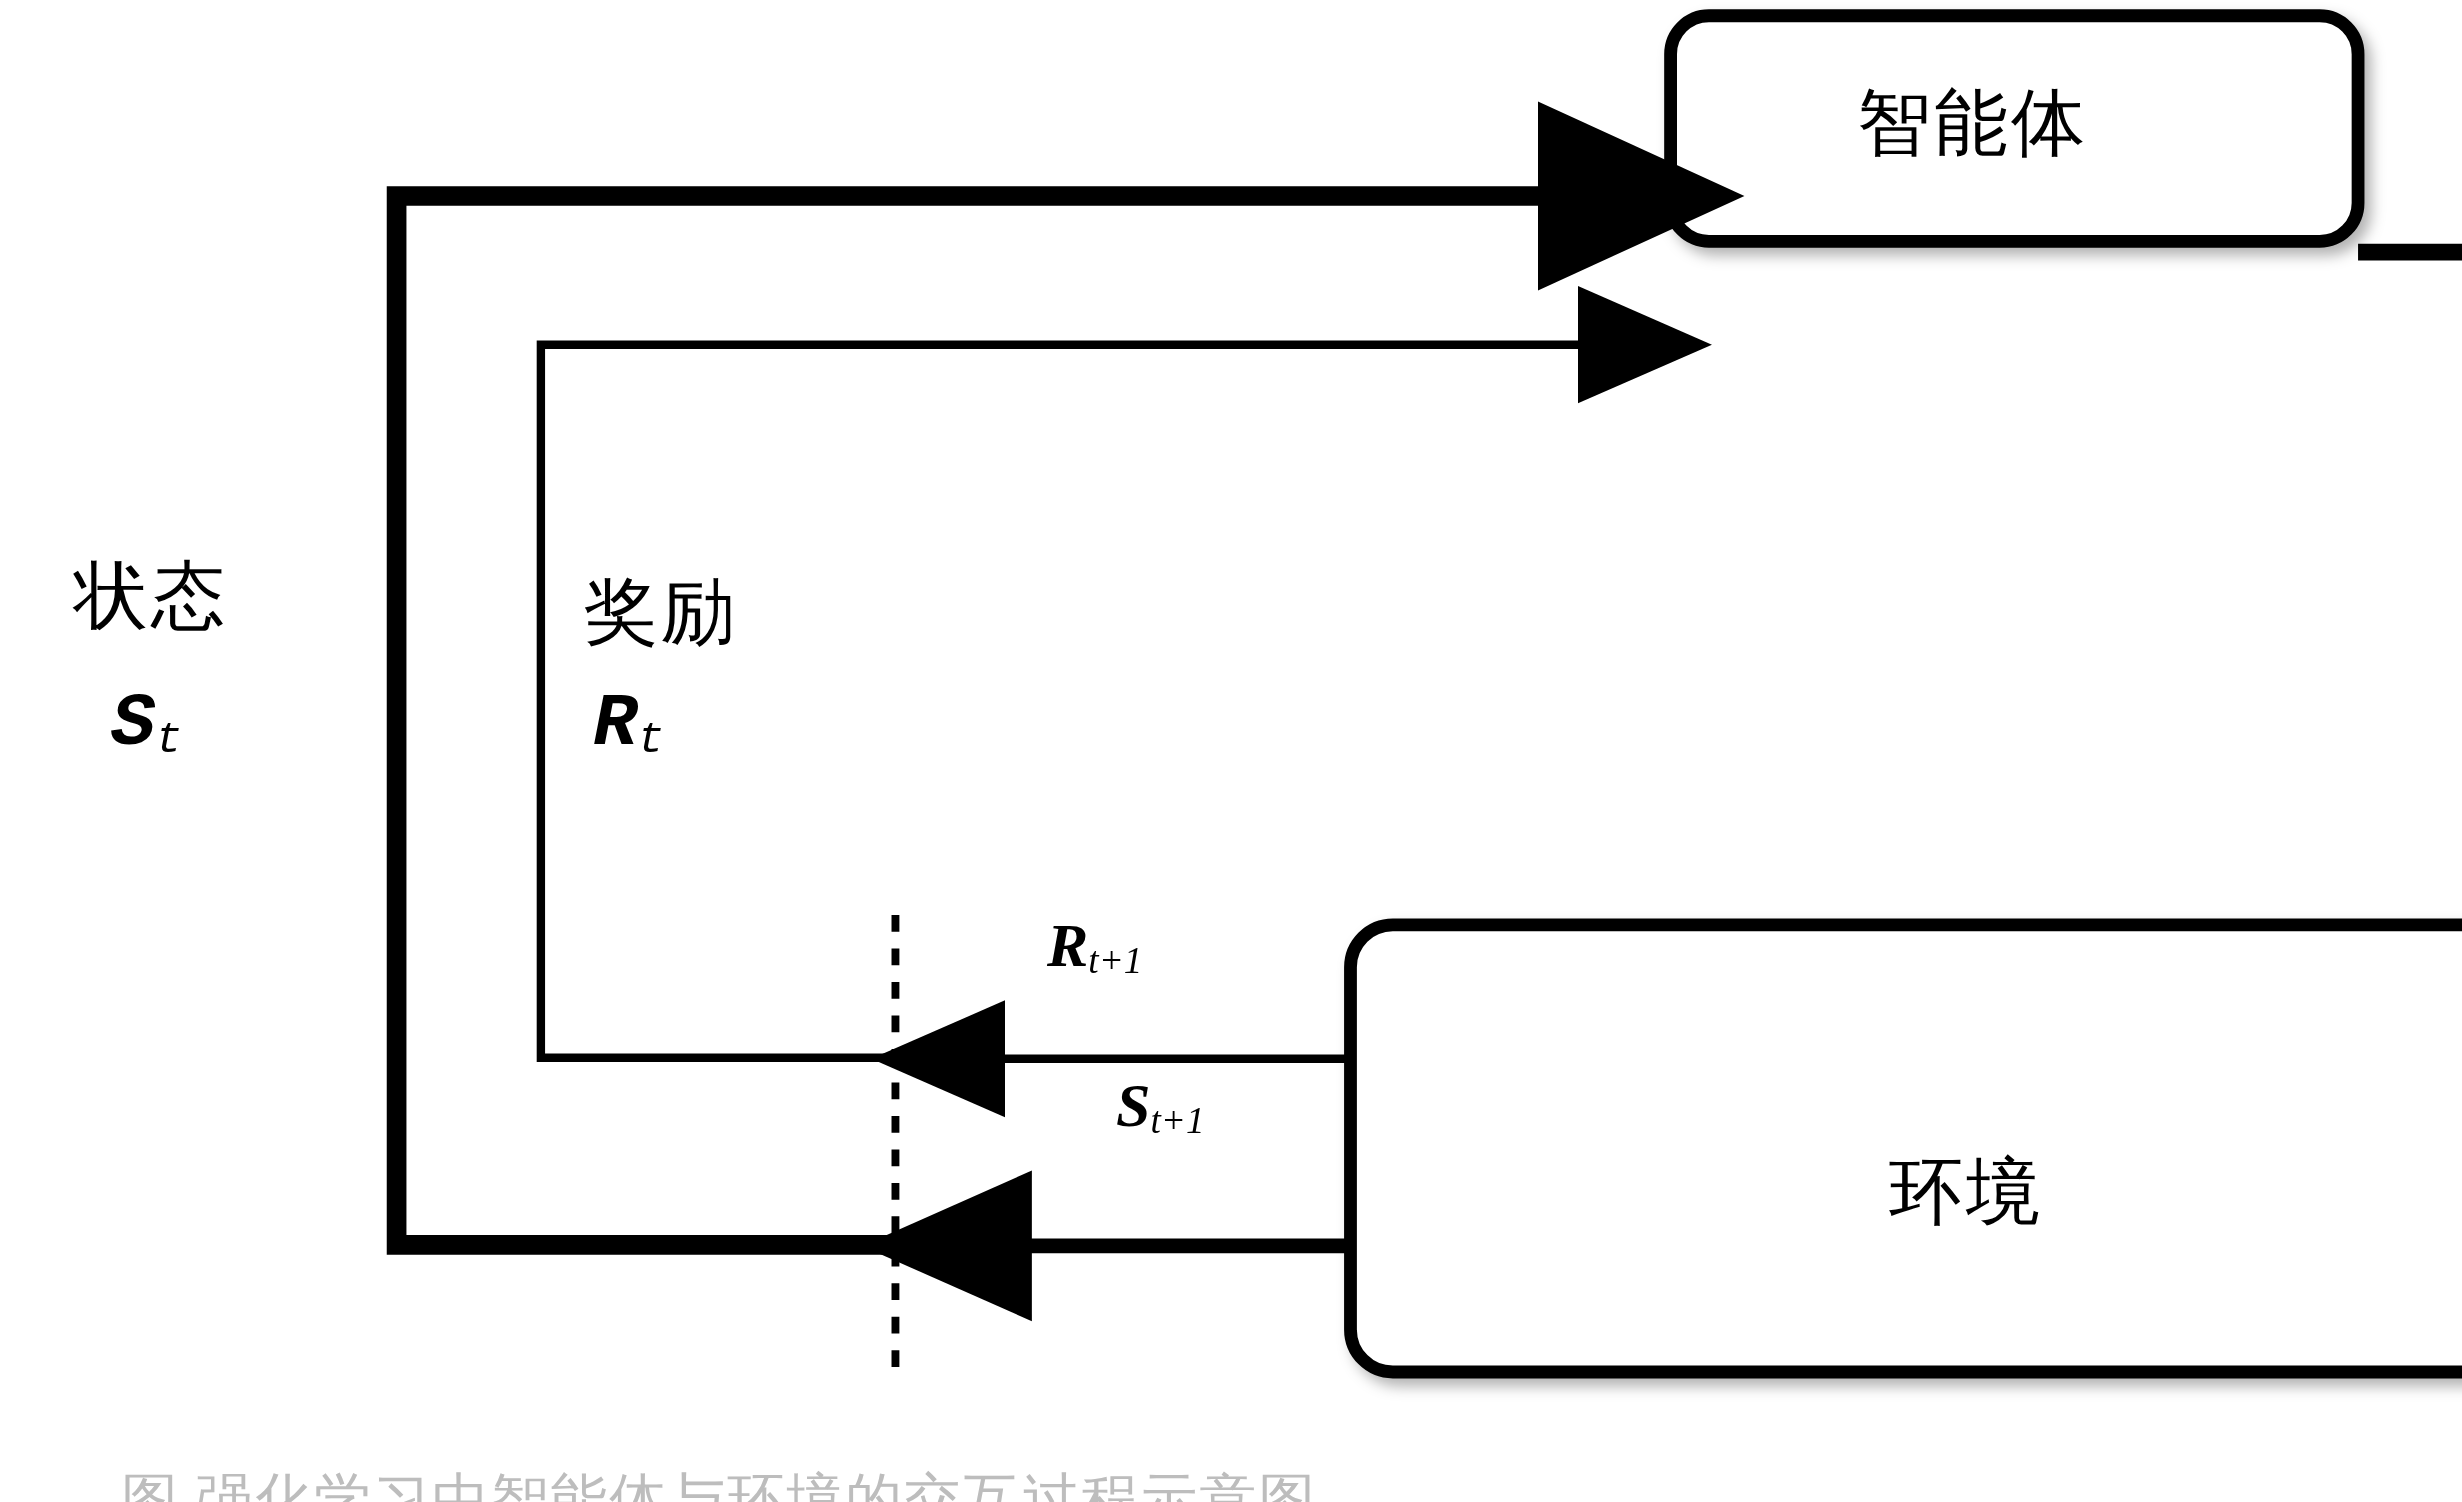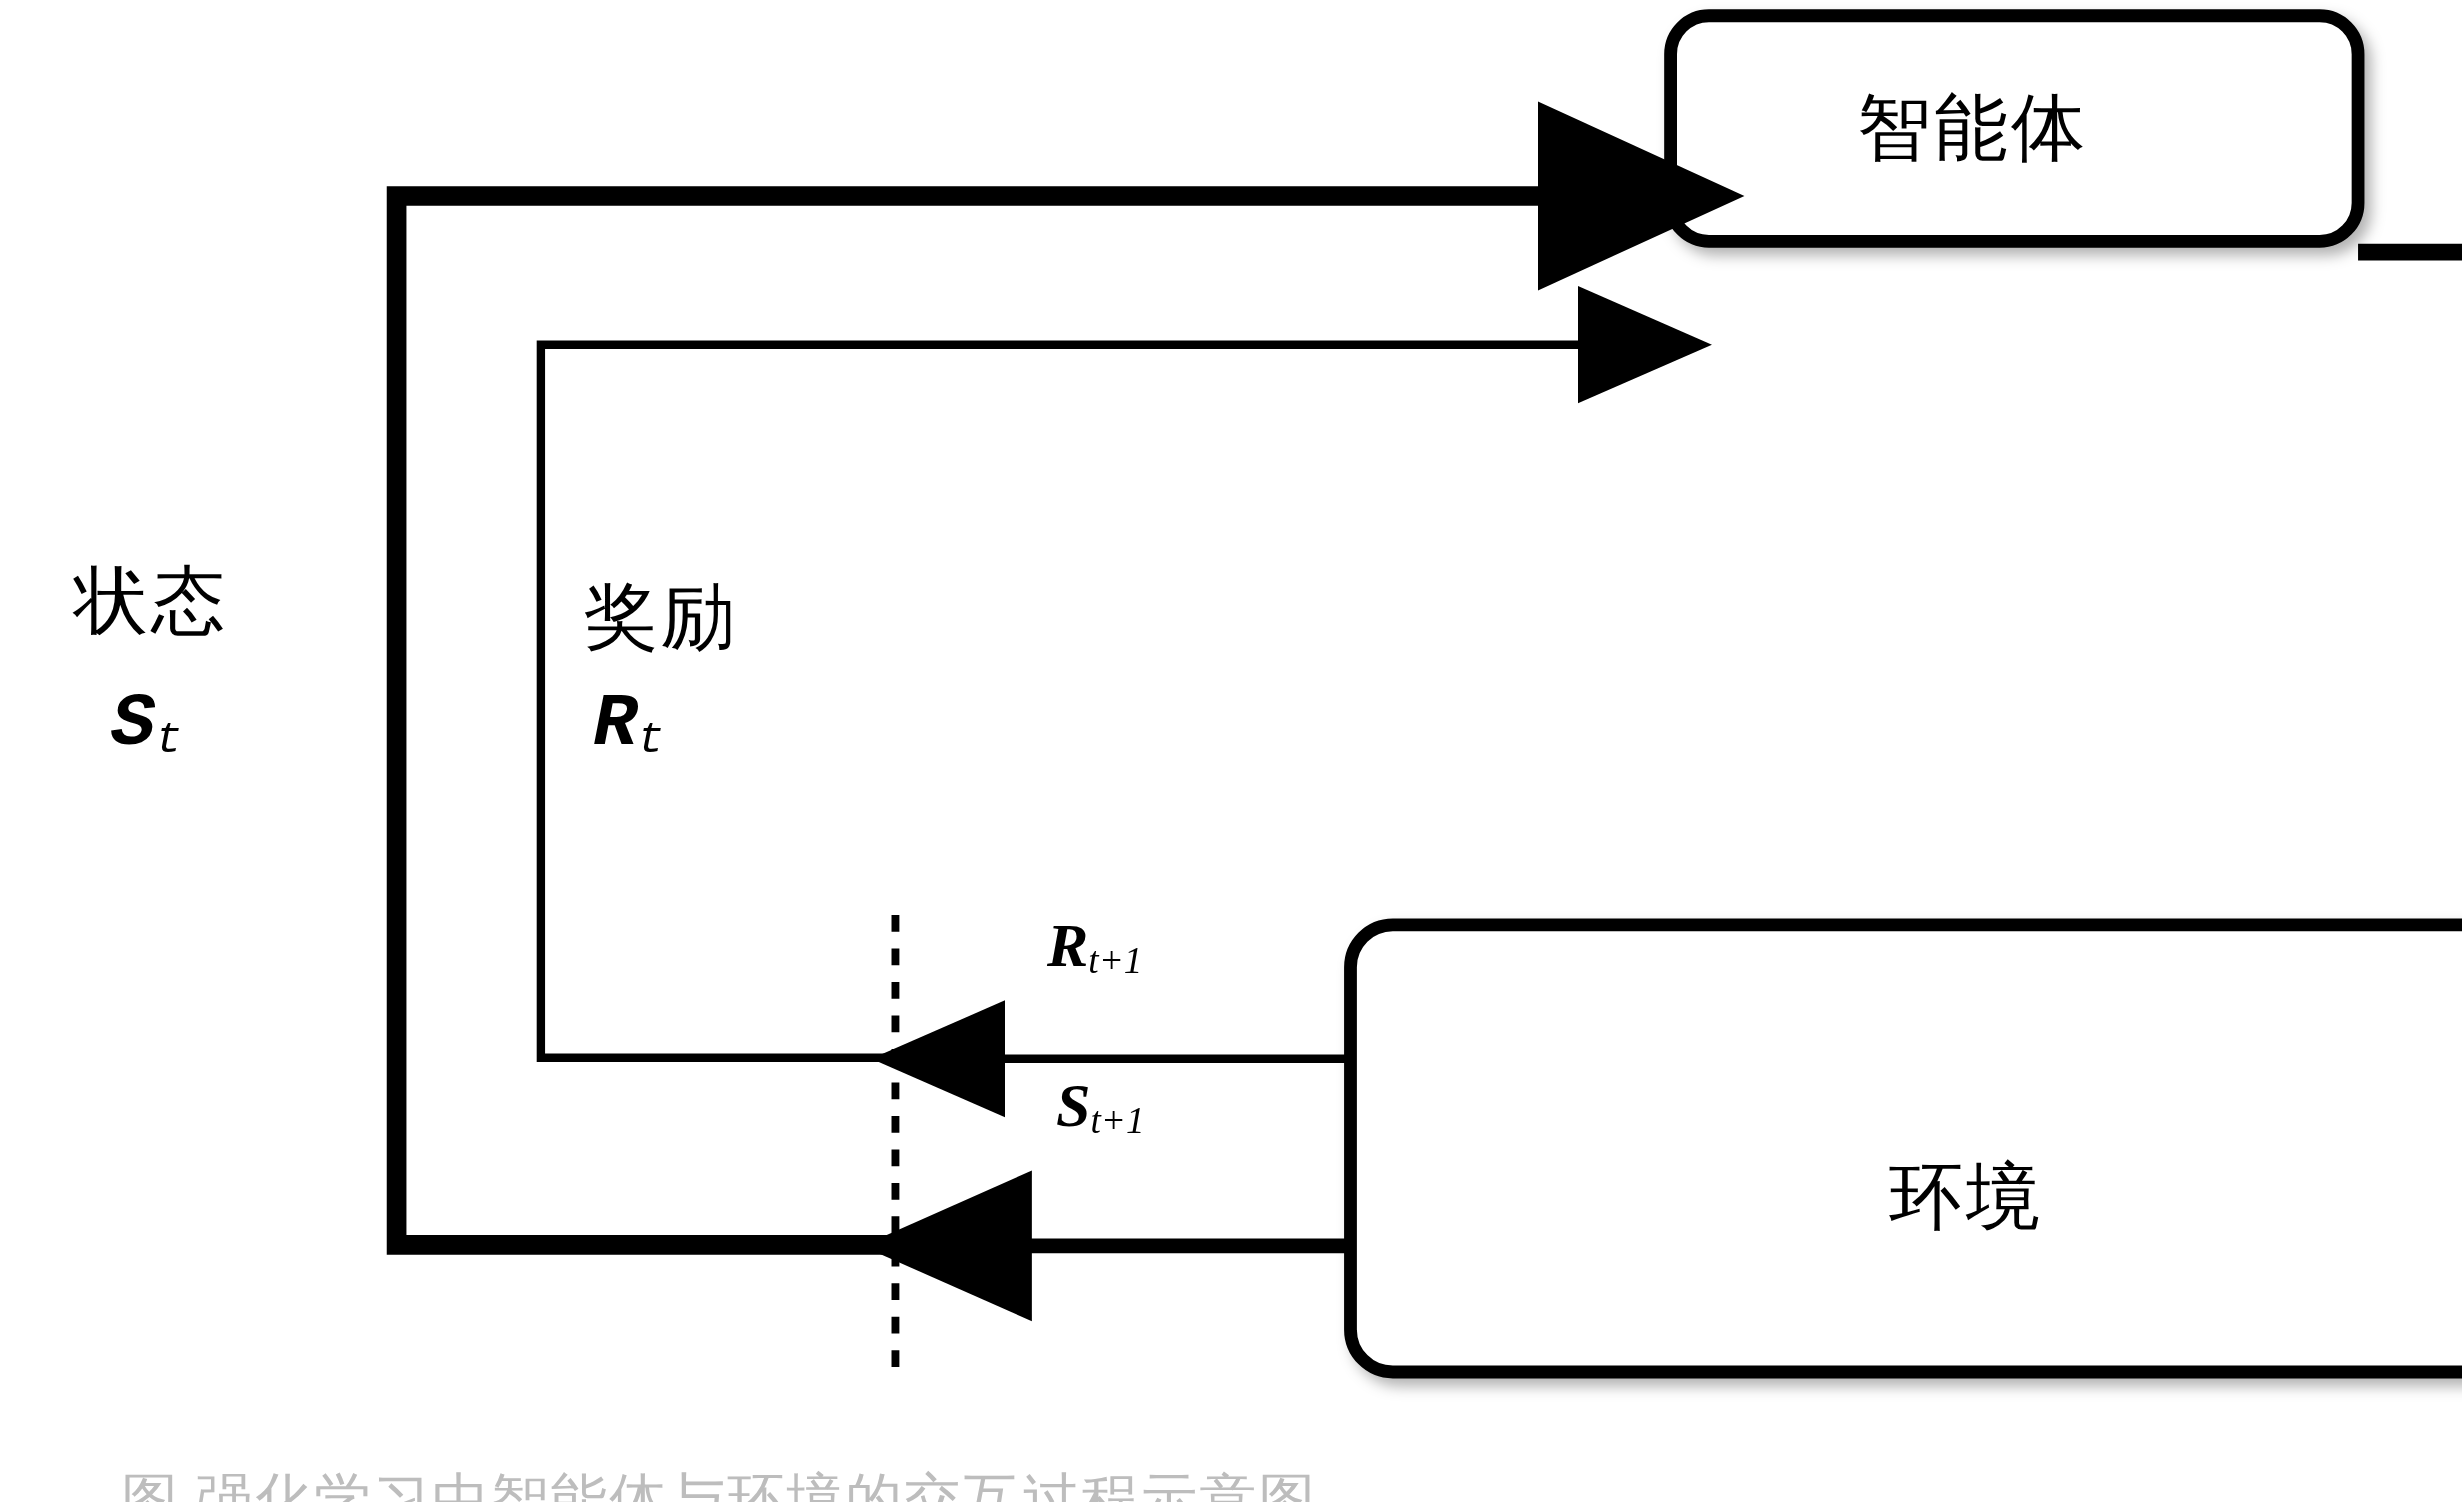--- a/index.html
+++ b/index.html
@@ -22,21 +22,21 @@
   #diagram-svg {
     position: absolute;
     left: 0;
     top: 0;
     width: 3940px;
     height: 1502px;
     display: block;
   }
   .node-label {
     position: absolute;
-    font-family: Liberation Serif, serif;
+    font-family: Liberation Mono, monospace;
     color: #000000;
     white-space: nowrap;
     line-height: 1;
     user-select: none;
   }
   .cjk {
     font-size: 74px;
     letter-spacing: 3px;
   }
   .math {
@@ -62,21 +62,21 @@
   #agent-label   { left: 1857px; top: 91px; }
   #env-label     { left: 1889px; top: 1160px; }
 
   #state-word    { left: 74px;  top: 564px; }
   #state-sym     { left: 111px;  top: 687px; }
 
   #reward-word   { left: 584px; top: 580px; }
   #reward-sym    { left: 593px; top: 687px; }
 
   #reward-next-sym { left: 1047px; top: 914px; }
-  #state-next-sym  { left: 1056px; top: 1074px; }
+  #state-next-sym  { left: 1116px; top: 1074px; }
 
   #figure-caption {
     position: absolute;
     left: 121px;
     top: 1462px;
     font-size: 57px;
     color: #bdbdbd;
     letter-spacing: 2px;
     white-space: nowrap;
     overflow: hidden;

